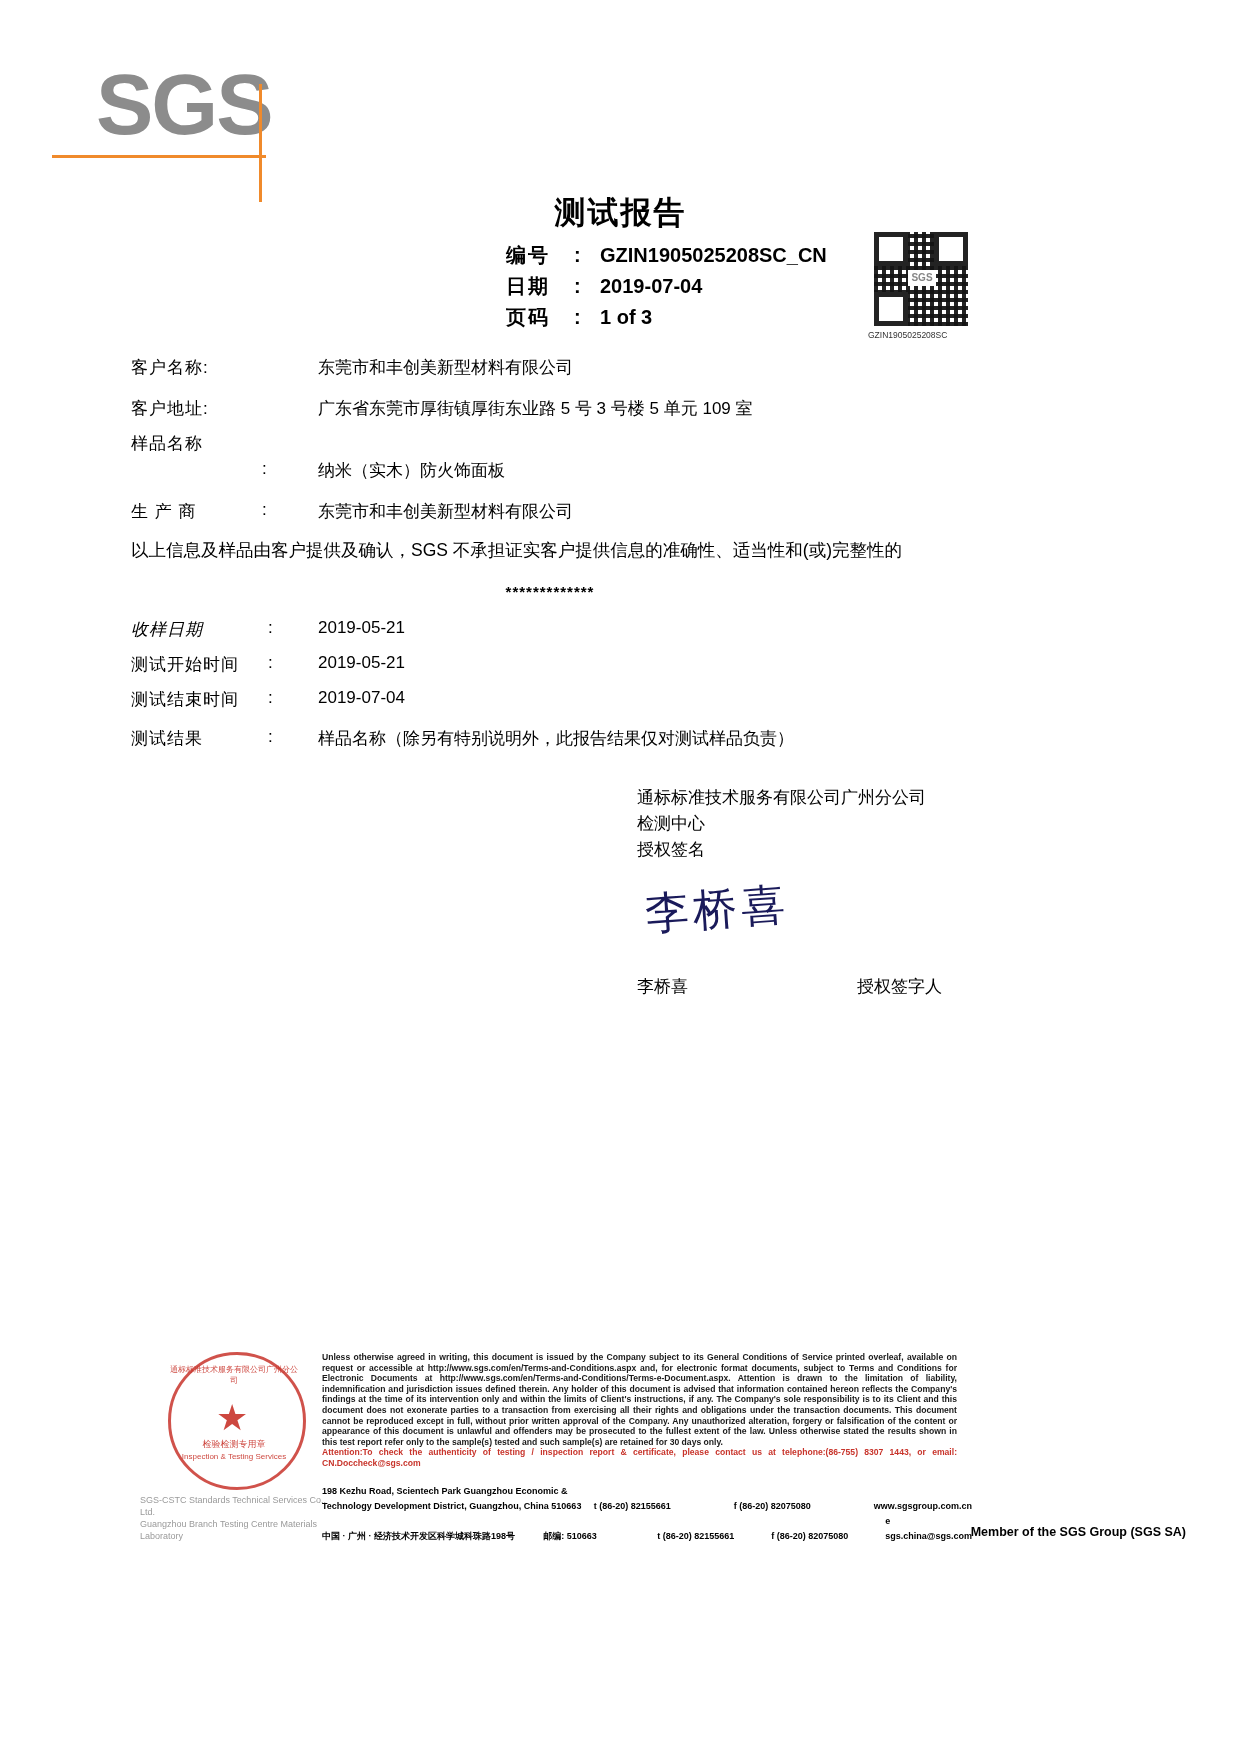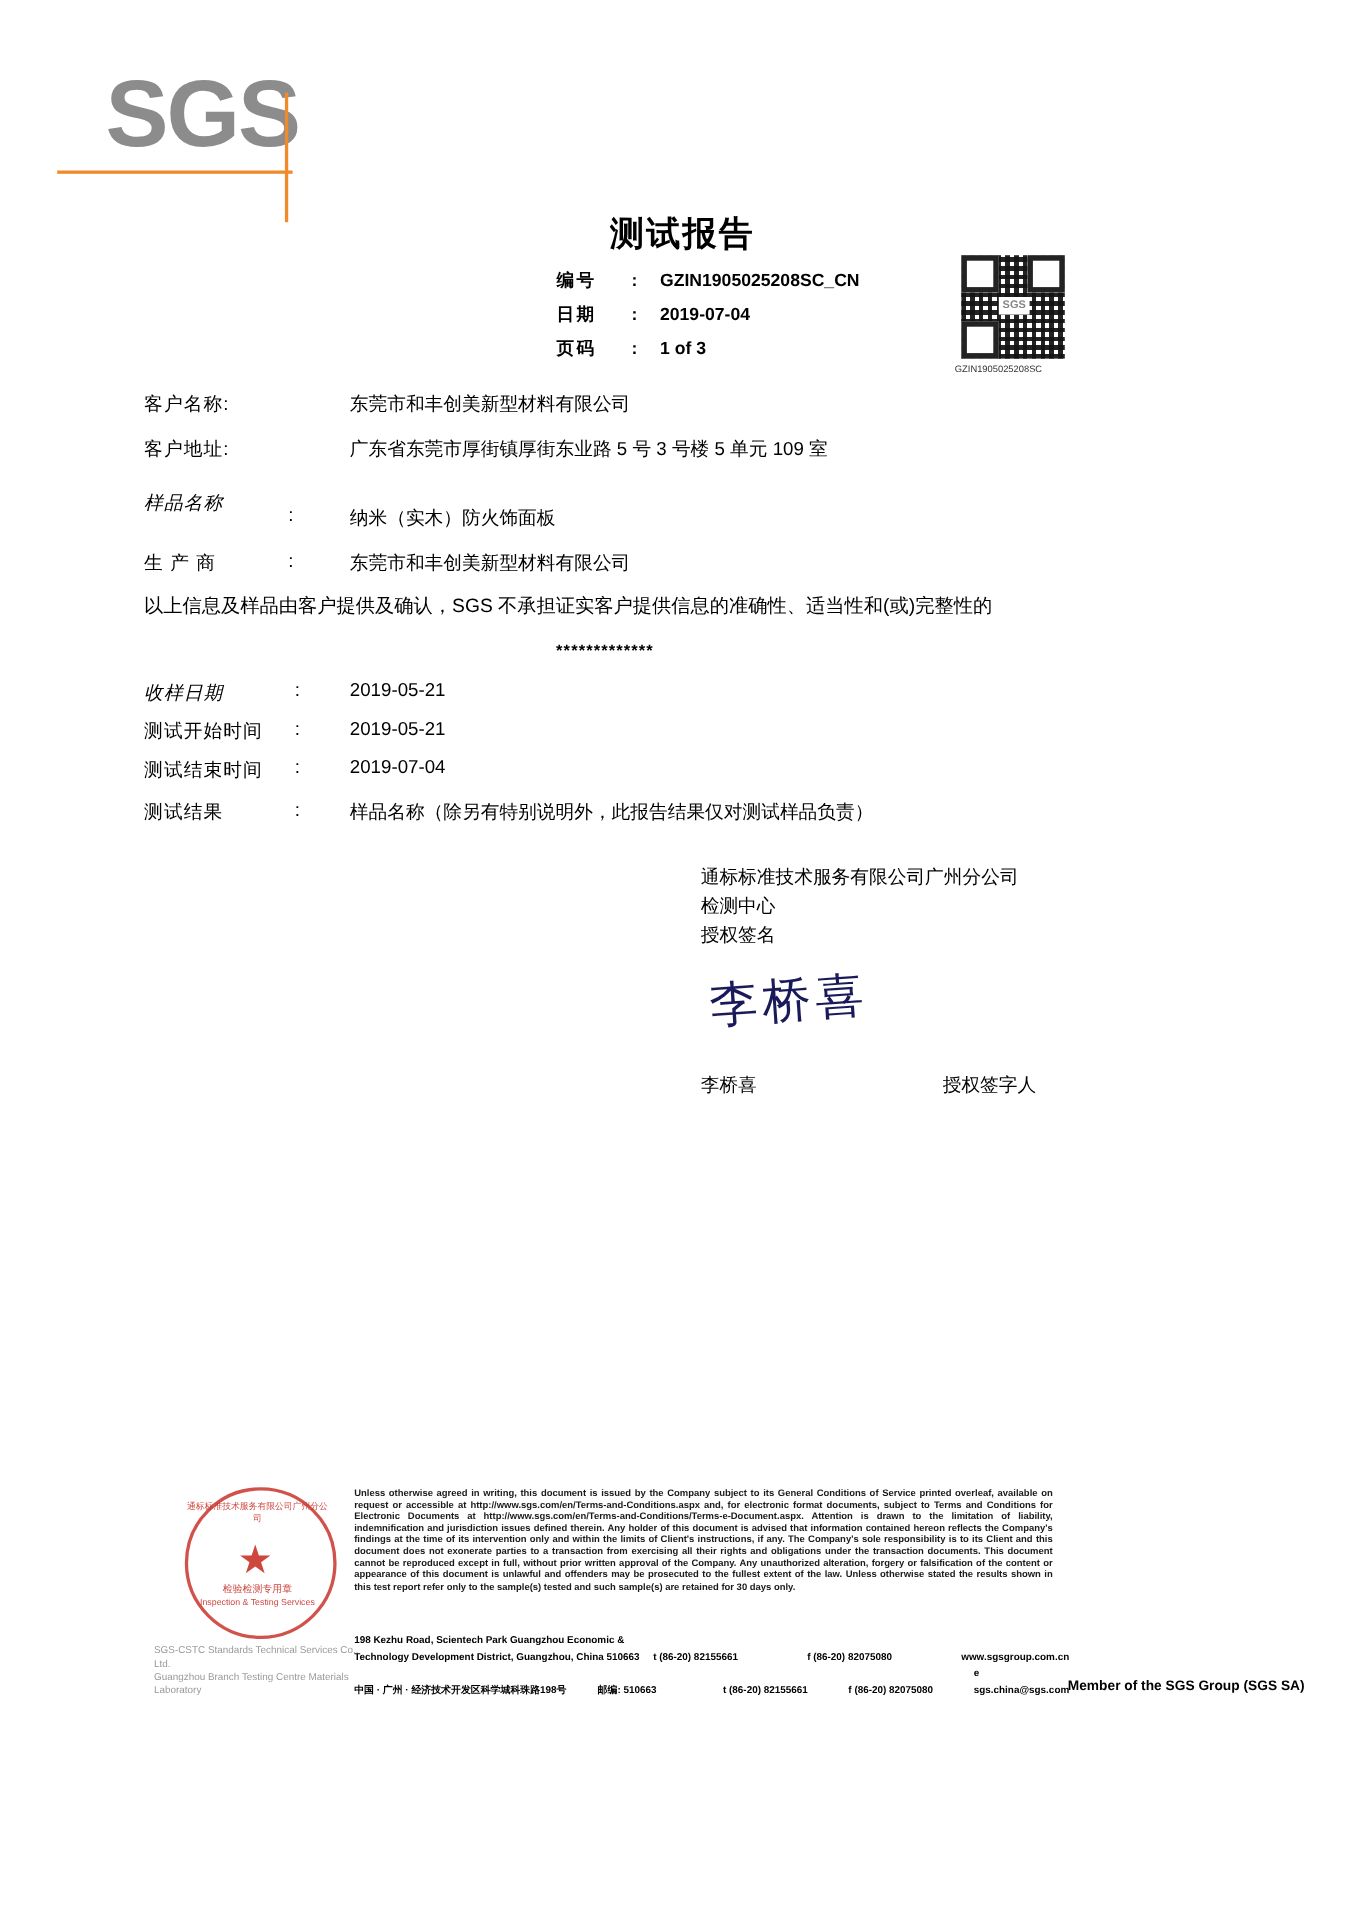--- a/index.html
+++ b/index.html
@@ -34,21 +34,21 @@
 
   
   .title {
     position:absolute; left:0; top:192px; width:1241px;
     text-align:center;
     font-size:31px; font-weight:bold;
     letter-spacing:2px;
   }
   .meta {
     position:absolute; left:506px; top:240px;
-    font-size:16px; font-weight:bold;
+    font-size:20px; font-weight:bold;
     line-height:31px;
   }
   .meta-row { display:flex; }
   .meta-label { width:68px; letter-spacing:2px; }
   .meta-colon { width:26px; }
   .meta-value { }
 
   
   .qr-wrap {
     position:absolute; left:874px; top:232px; width:98px; height:98px;
@@ -214,21 +214,21 @@
   </div>
 </div>
 <div class="qr-caption">GZIN1905025208SC</div>
 
 <div class="field f-label" style="top:356px;">客户名称:</div>
 <div class="field f-value" style="top:356px;">东莞市和丰创美新型材料有限公司</div>
 
 <div class="field f-label" style="top:397px;">客户地址:</div>
 <div class="field f-value" style="top:397px;">广东省东莞市厚街镇厚街东业路 5 号 3 号楼 5 单元 109 室</div>
 
-<div class="field f-label" style="top:446px;font-style:italic;">样品名称</div>
+<div class="field f-label" style="top:432px;">样品名称</div>
 <div class="field f-colon" style="top:459px;">:</div>
 <div class="field f-value" style="top:459px;">纳米（实木）防火饰面板</div>
 
 <div class="field f-label" style="top:500px;">生 产 商</div>
 <div class="field f-colon" style="top:500px;">:</div>
 <div class="field f-value" style="top:500px;">东莞市和丰创美新型材料有限公司</div>
 
 <div class="disclaimer">
   <div class="l1">以上信息及样品由客户提供及确认，SGS 不承担证实客户提供信息的准确性、适当性和(或)完整性的</div>
 </div>
@@ -266,20 +266,21 @@
   <div class="stamp-mid-text">检验检测专用章</div>
   <div class="stamp-bottom-text">Inspection &amp; Testing Services</div>
 </div>
 <div class="stamp-caption">
   <div>SGS-CSTC Standards Technical Services Co., Ltd.</div>
   <div>Guangzhou Branch Testing Centre Materials Laboratory</div>
 </div>
 
 <div class="footer-text">
   <div>Unless otherwise agreed in writing, this document is issued by the Company subject to its General Conditions of Service printed overleaf, available on request or accessible at http://www.sgs.com/en/Terms-and-Conditions.aspx and, for electronic format documents, subject to Terms and Conditions for Electronic Documents at http://www.sgs.com/en/Terms-and-Conditions/Terms-e-Document.aspx. Attention is drawn to the limitation of liability, indemnification and jurisdiction issues defined therein. Any holder of this document is advised that information contained hereon reflects the Company's findings at the time of its intervention only and within the limits of Client's instructions, if any. The Company's sole responsibility is to its Client and this document does not exonerate parties to a transaction from exercising all their rights and obligations under the transaction documents. This document cannot be reproduced except in full, without prior written approval of the Company. Any unauthorized alteration, forgery or falsification of the content or appearance of this document is unlawful and offenders may be prosecuted to the fullest extent of the law. Unless otherwise stated the results shown in this test report refer only to the sample(s) tested and such sample(s) are retained for 30 days only.</div>
+  <div class="footer-attention">Attention:To check the authenticity of testing / inspection report &amp; certificate, please contact us at telephone:(86-755) 8307 1443, or email: CN.Doccheck@sgs.com</div>
 </div>
 
 <div class="footer-addr">
   <div class="row">
     <span class="a1">198 Kezhu Road, Scientech Park Guangzhou Economic &amp; Technology Development District, Guangzhou, China 510663</span>
     <span class="a2">t (86-20) 82155661</span>
     <span class="a2">f (86-20) 82075080</span>
     <span class="a3">www.sgsgroup.com.cn</span>
   </div>
   <div class="row">

